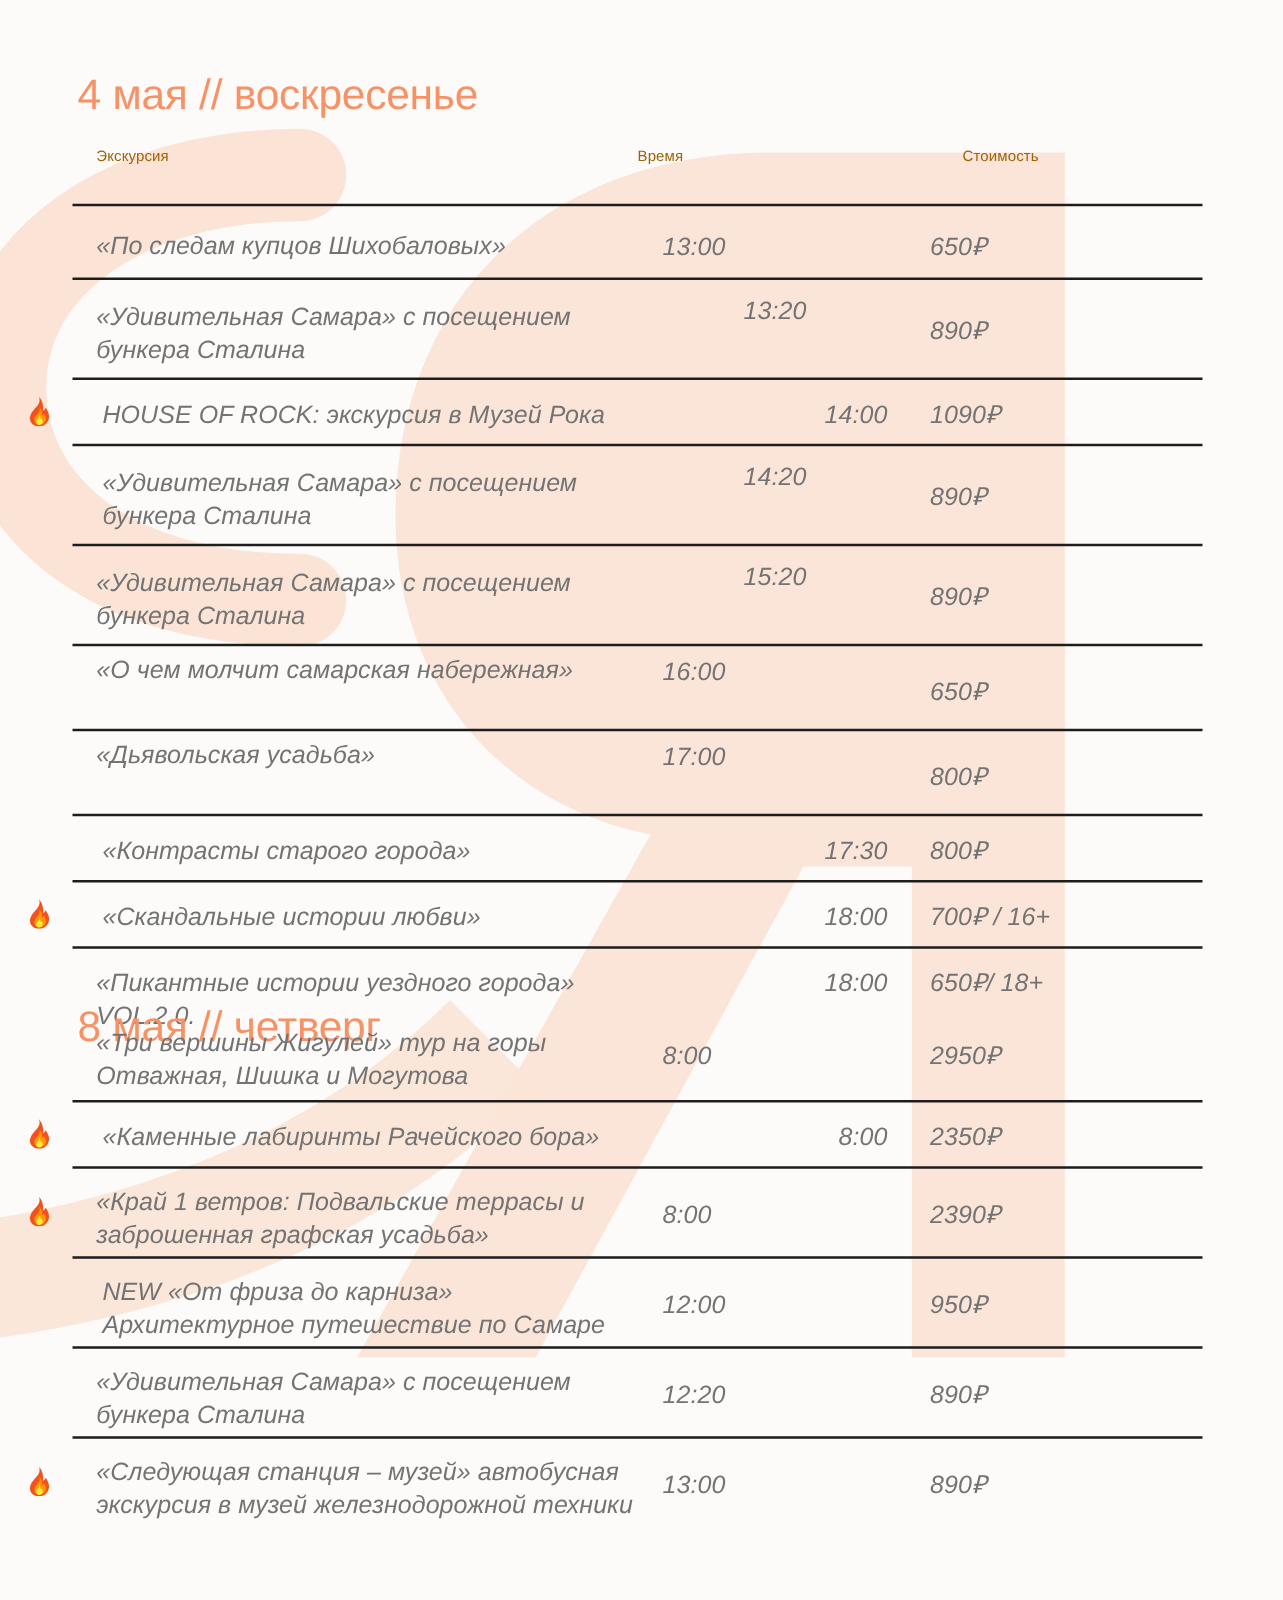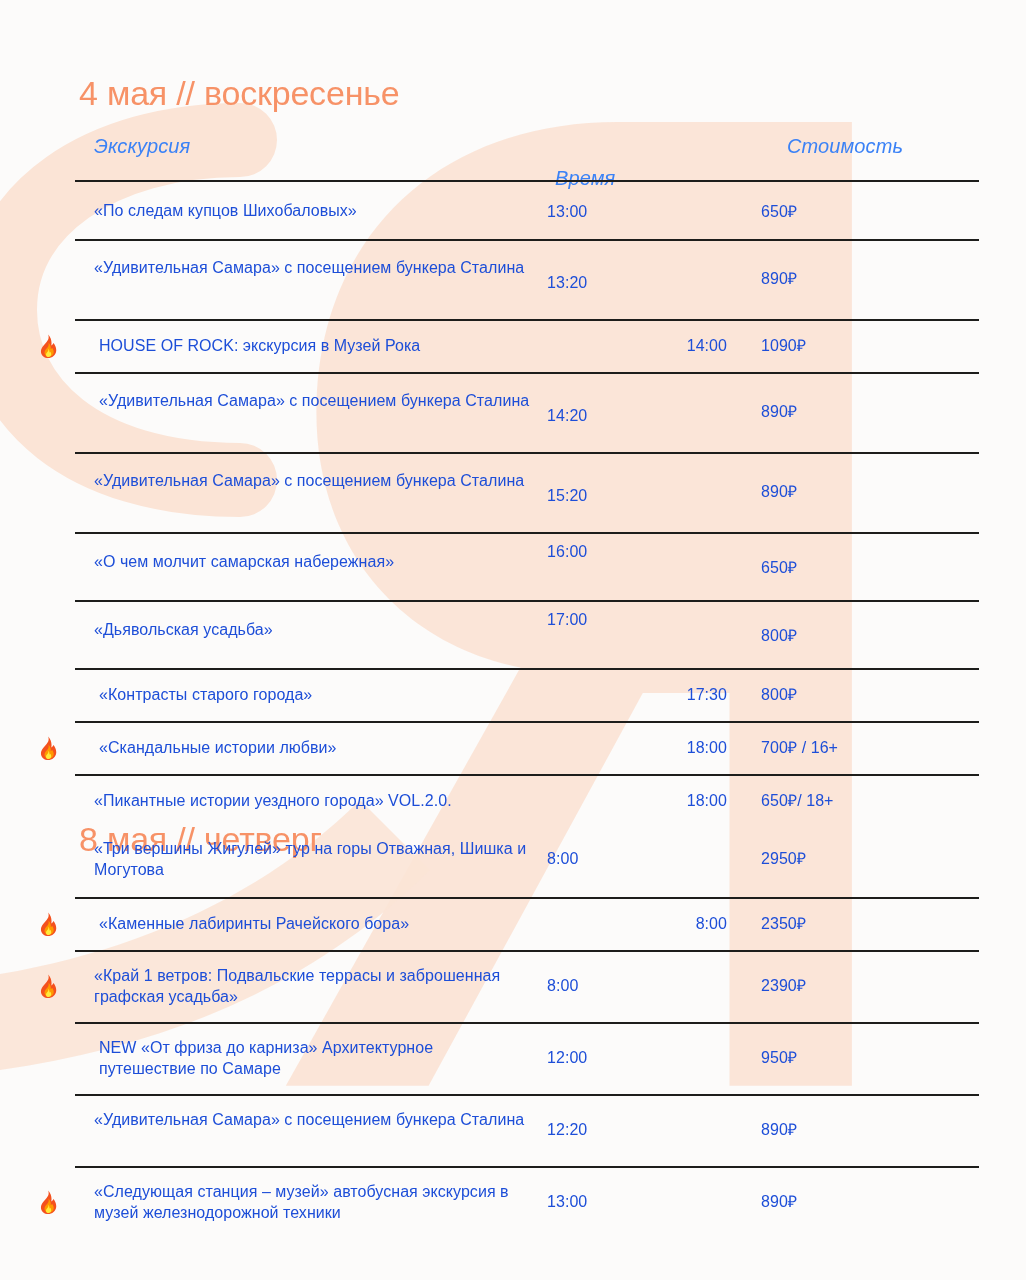--- a/index.html
+++ b/index.html
@@ -26,21 +26,21 @@
     pointer-events: none;
   }
 
   
   #page {
     position: relative;
     z-index: 2;
     width: 1026px;
     height: 1280px;
     box-sizing: border-box;
-    padding: 17px;
+    padding: 0;
   }
 
   .section {
     position: relative;
   }
 
   .section-title {
     color: #f79267;
     font-size: 34px;
     font-weight: 400;
@@ -73,70 +73,70 @@
   #table-may8 { top: 808px; }
 
   .head-row {
     position: relative;
     height: 45px;
   }
 
   .head-cell {
     position: absolute;
     top: 0;
-    font-size: 20px;
-    color: #3b82f6;
+    font-size: 12px;
+    color: #a16207;
     font-weight: 400;
     letter-spacing: 0.1px;
     white-space: nowrap;
-    font-style: italic;
   }
   .head-cell.c-tour  { left: 19px; }
-  .head-cell.c-time  { left: 480px; margin-top: 32px; }
+  .head-cell.c-time  { left: 452px; }
   .head-cell.c-price { left: 712px; }
 
   .row {
     position: relative;
     border-top: 2.5px solid #1d1d1b;
     display: block;
     box-sizing: border-box;
   }
   .row.h1 { height: 59px; }
   .row.h2 { height: 80px; }
   .row.h2b { height: 72px; }
   .row.h1b { height: 53px; }
   .row.h1c { height: 68px; }
   .row.last { border-bottom: none; }
 
   .cell {
     position: absolute;
-    font-size: 16px;
+    font-size: 20px;
     line-height: 1.30;
-    color: #1d4ed8;
+    color: #737373;
     letter-spacing: 0.05px;
+    font-style: italic;
   }
   .cell.c-tour  { left: 19px; width: 440px; }
   .cell.c-time  { left: 472px; width: 180px; }
   .cell.c-price { left: 686px; width: 215px; }
 
   
   .row.h1 .cell.c-tour  { top: 19px; }
   .row.h1 .cell.c-time  { top: 20px; }
   .row.h1 .cell.c-price { top: 20px; }
 
   .row.h1b .cell.c-tour  { top: 15px; }
   .row.h1b .cell.c-time  { top: 15px; text-align: right; }
   .row.h1b .cell.c-price { top: 15px; }
 
-  .row.h1c .cell.c-tour  { top: 18px; }
+  .row.h1c .cell.c-tour  { top: 6px; }
   .row.h1c .cell.c-time  { top: 8px; }
   .row.h1c .cell.c-price { top: 24px; }
 
   .row.h2 .cell.c-tour  { top: 17px; }
-  .row.h2 .cell.c-time  { top: 32px; }
+  .row.h2 .cell.c-time  { top: 12px; text-align: center; }
   .row.h2 .cell.c-price { top: 28px; }
 
   .row.h2b .cell.c-tour  { top: 14px; }
   .row.h2b .cell.c-time  { top: 24px; }
   .row.h2b .cell.c-price { top: 24px; }
 
   
   .fire {
     position: absolute;
     left: -40px;

